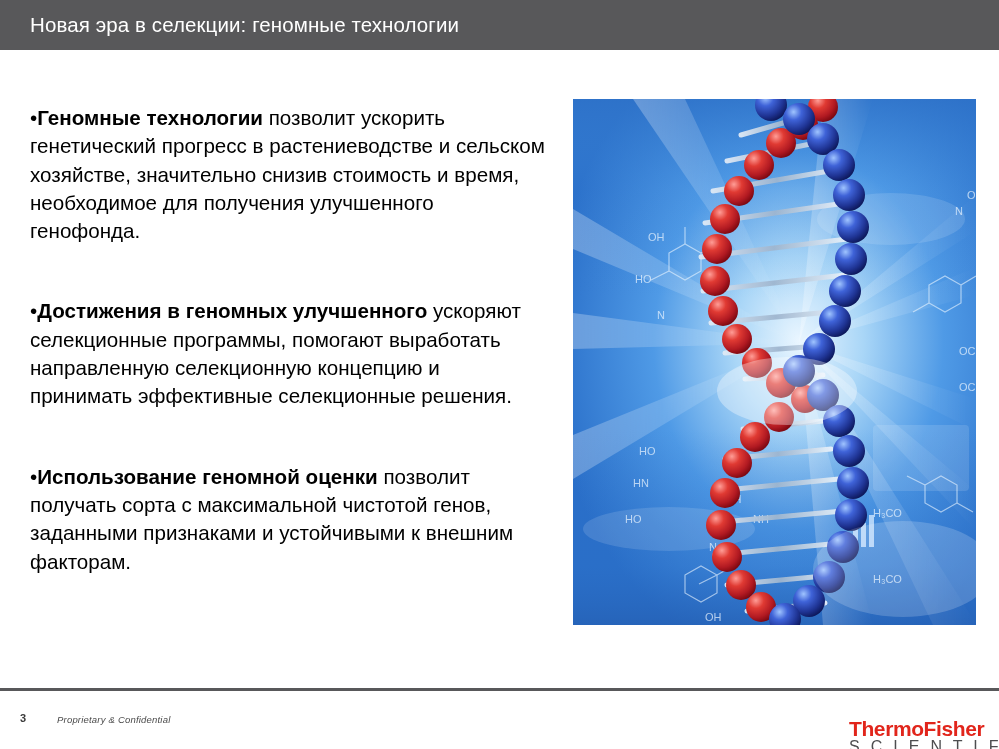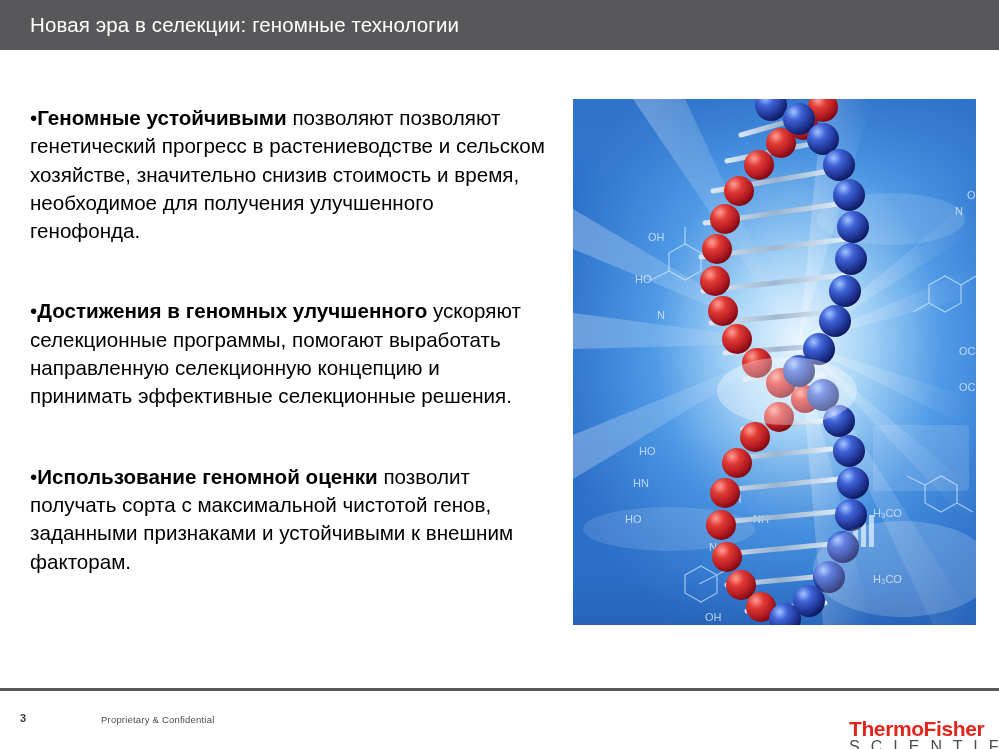--- a/index.html
+++ b/index.html
@@ -92,23 +92,23 @@
     top: 712px;
     font-size: 11px;
     font-weight: bold;
     color: #3a3a3a;
   }
   .footer-note {
     position: absolute;
     left: 57px;
     top: 714px;
     font-size: 9.5px;
+    font-style: italic;
     color: #4a4a4a;
     letter-spacing: 0.2px;
-    margin-left: 44px;
   }
   .logo {
     position: absolute;
     left: 849px;
     top: 702px;
     width: 132px;
     height: 36px;
     text-align: left;
     margin-top: 16px;
   }
@@ -136,21 +136,21 @@
 <body>
 
 <div class="slide">
 
   <div class="header-bar"></div>
   <div class="header-title">Новая эра в селекции: геномные технологии</div>
 
   <div class="body-col">
 
     <p class="bullet-para">
-      <span class="bullet-mark">•</span><span class="lead">Геномные устойчивыми</span><span> позволяют позволяют генетический прогресс в растениеводстве и сельском хозяйстве, значительно снизив стоимость и время, необходимое для получения улучшенного генофонда.</span>
+      <span class="bullet-mark">•</span><span class="lead">Геномные технологии</span><span> позволит ускорить генетический прогресс в растениеводстве и сельском хозяйстве, значительно снизив стоимость и время, необходимое для получения улучшенного генофонда.</span>
     </p>
 
     <p class="bullet-para">
       <span class="bullet-mark">•</span><span class="lead">Достижения в геномных улучшенного</span><span> ускоряют селекционные программы, помогают выработать направленную селекционную концепцию и принимать эффективные селекционные решения.</span>
     </p>
 
     <p class="bullet-para">
       <span class="bullet-mark">•</span><span class="lead">Использование геномной оценки</span><span> позволит получать сорта с максимальной чистотой генов, заданными признаками и устойчивыми к внешним факторам.</span>
     </p>
 

